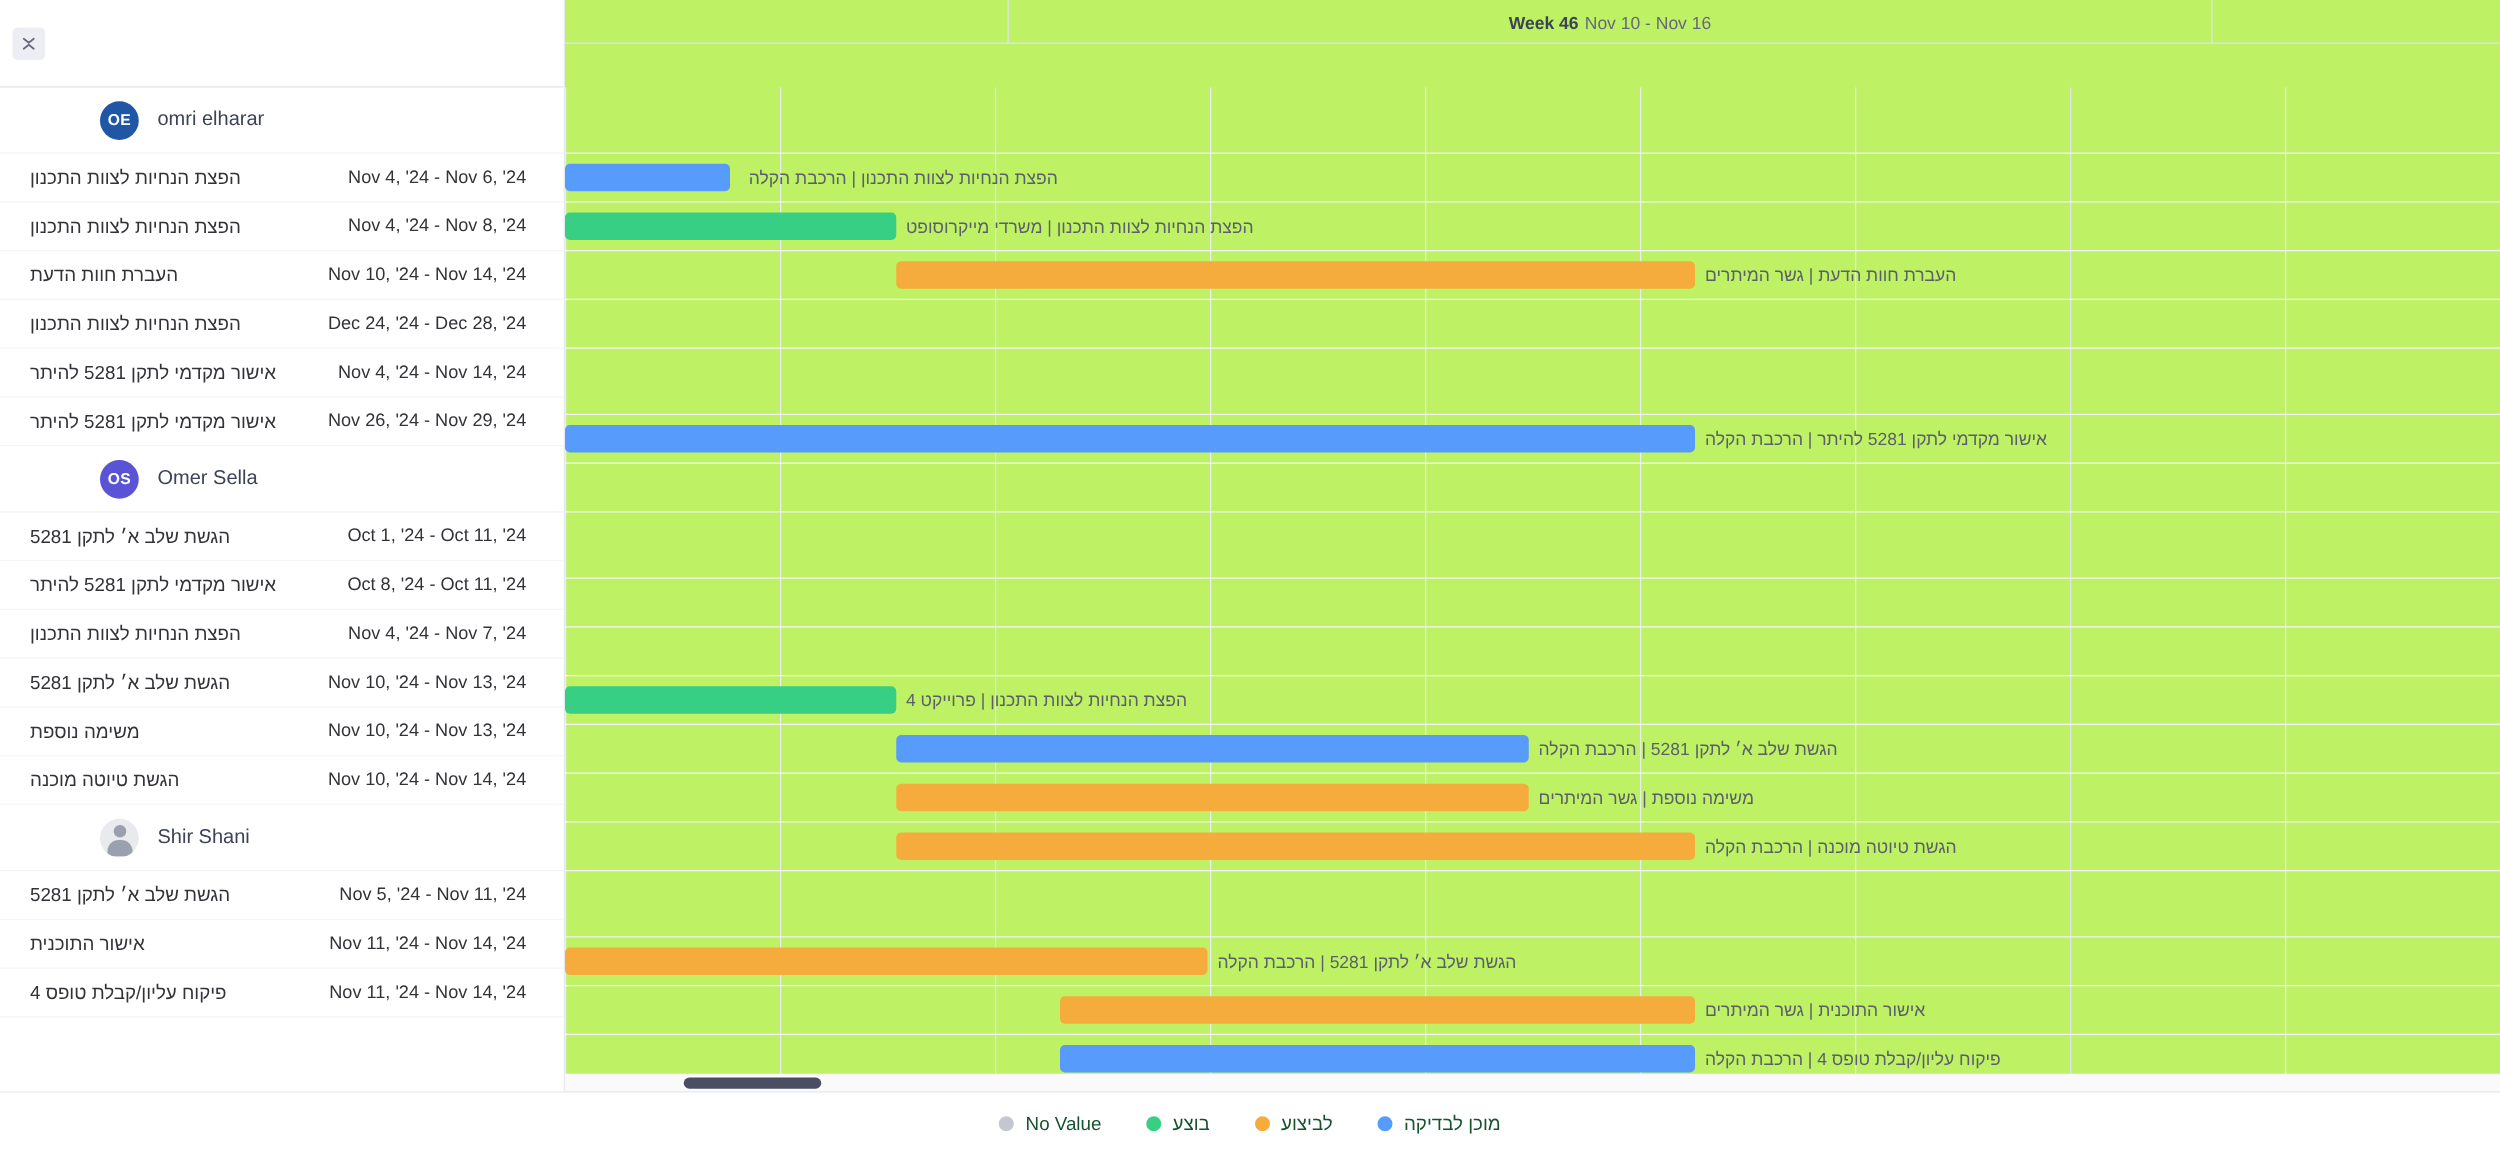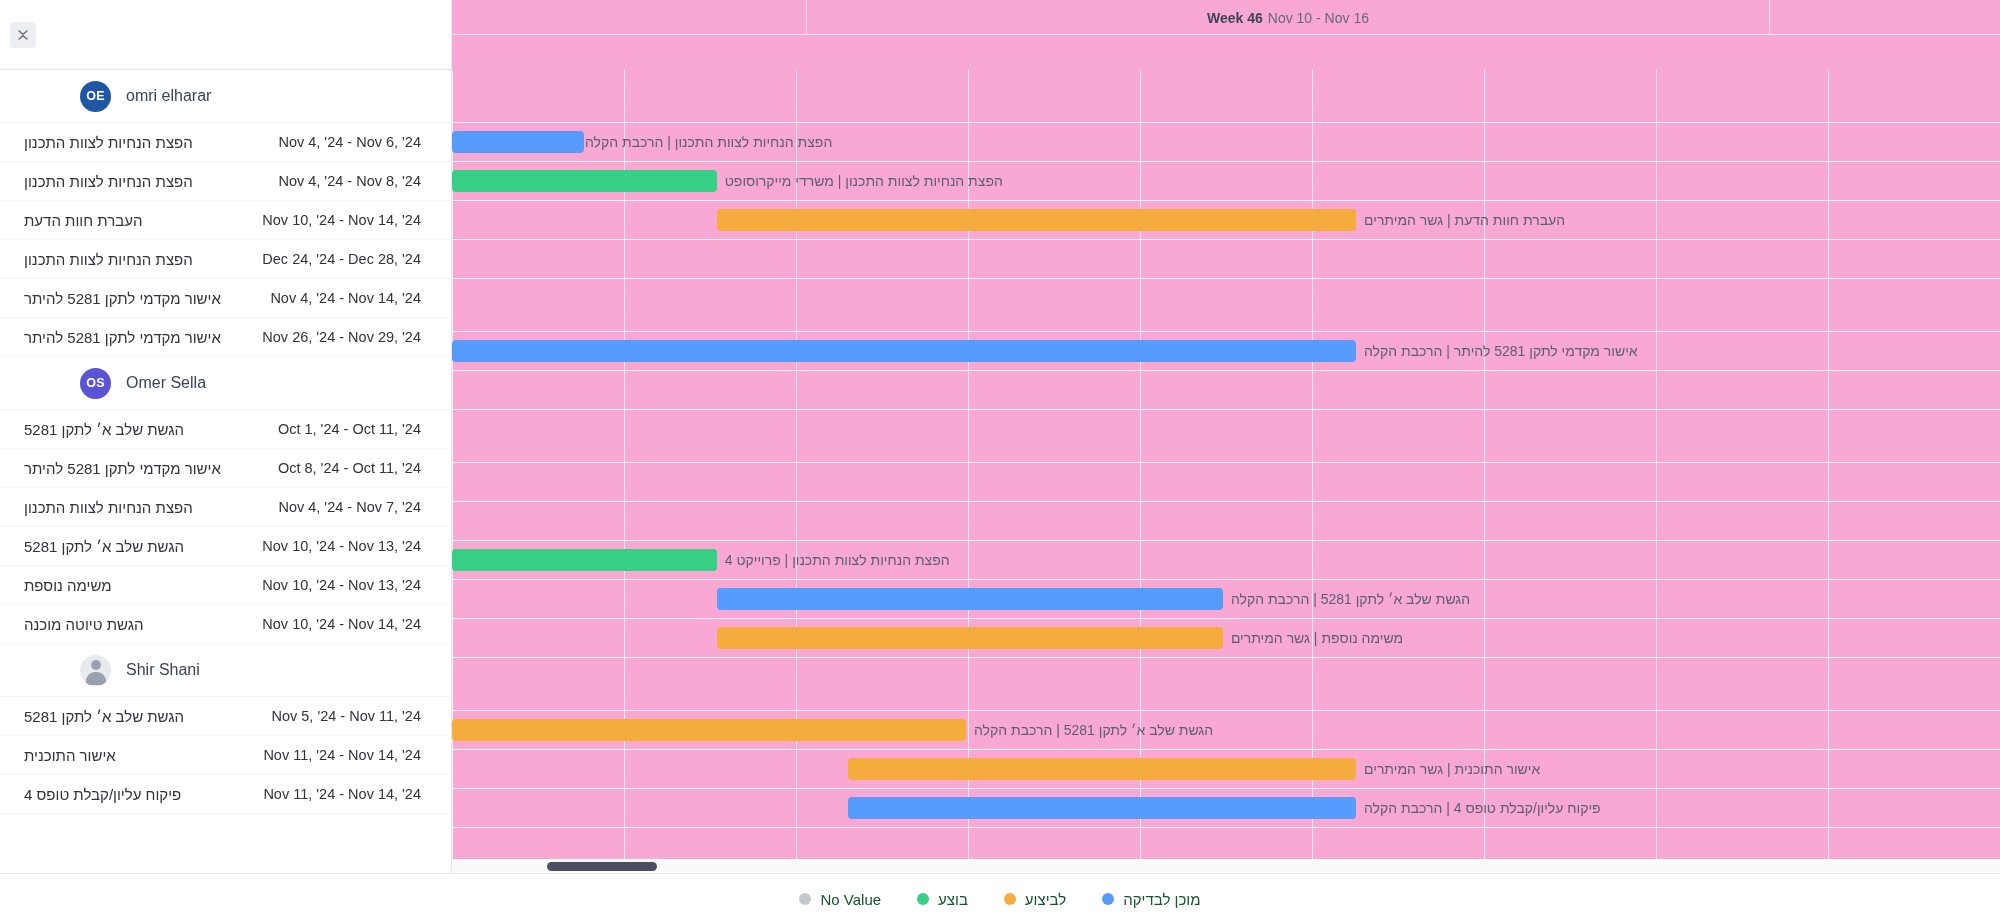--- a/index.html
+++ b/index.html
@@ -118,21 +118,21 @@
     flex: none;
     margin-left: 14px;
   }
 
   
   .right-pane {
     flex: 1;
     position: relative;
     height: 873px;
     overflow: hidden;
-    background: #f9a8d4;
+    background: #bef264;
   }
 
   .tl-header { height: 70px; position: relative; }
   .week-strip {
     height: 35px;
     position: relative;
     border-bottom: 1px solid #dfe2ef;
   }
   .week-cell {
     position: absolute;
@@ -365,21 +365,21 @@
           <div class="vline" style="left: 860px;"></div>
           <div class="vline" style="left: 1032px;"></div>
           <div class="vline strong" style="left: 1204px;"></div>
           <div class="vline" style="left: 1376px;"></div>
         </div>
 
       <div class="tl-rows" id="tl-rows">
           <div class="tl-group"></div>
           <div class="tl-row">
             <div class="bar blue" style="left: 0px; width: 132.354px;"></div>
-            <div class="bar-label" style="left: 133px;">הפצת הנחיות לצוות התכנון | הרכבת הקלה</div>
+            <div class="bar-label" style="left: 147px;">הפצת הנחיות לצוות התכנון | הרכבת הקלה</div>
           </div>
           <div class="tl-row">
             <div class="bar green" style="left: 0px; width: 264.708px;"></div>
             <div class="bar-label" style="left: 272.708px;">הפצת הנחיות לצוות התכנון | משרדי מייקרוסופט</div>
           </div>
           <div class="tl-row">
             <div class="bar orange" style="left: 264.708px; width: 639.324px;"></div>
             <div class="bar-label" style="left: 912.032px;">העברת חוות הדעת | גשר המיתרים</div>
           </div>
           <div class="tl-row"></div>
@@ -397,20 +397,24 @@
             <div class="bar-label" style="left: 272.708px;">הפצת הנחיות לצוות התכנון | פרוייקט 4</div>
           </div>
           <div class="tl-row">
             <div class="bar blue" style="left: 264.708px; width: 506.196px;"></div>
             <div class="bar-label" style="left: 778.904px;">הגשת שלב א׳ לתקן 5281 | הרכבת הקלה</div>
           </div>
           <div class="tl-row">
             <div class="bar orange" style="left: 264.708px; width: 506.196px;"></div>
             <div class="bar-label" style="left: 778.904px;">משימה נוספת | גשר המיתרים</div>
           </div>
+          <div class="tl-row">
+            <div class="bar orange" style="left: 264.708px; width: 639.324px;"></div>
+            <div class="bar-label" style="left: 912.032px;">הגשת טיוטה מוכנה | הרכבת הקלה</div>
+          </div>
           <div class="tl-group"></div>
           <div class="tl-row">
             <div class="bar orange" style="left: 0px; width: 513.936px;"></div>
             <div class="bar-label" style="left: 521.936px;">הגשת שלב א׳ לתקן 5281 | הרכבת הקלה</div>
           </div>
           <div class="tl-row">
             <div class="bar orange" style="left: 396.288px; width: 507.744px;"></div>
             <div class="bar-label" style="left: 912.032px;">אישור התוכנית | גשר המיתרים</div>
           </div>
           <div class="tl-row">

